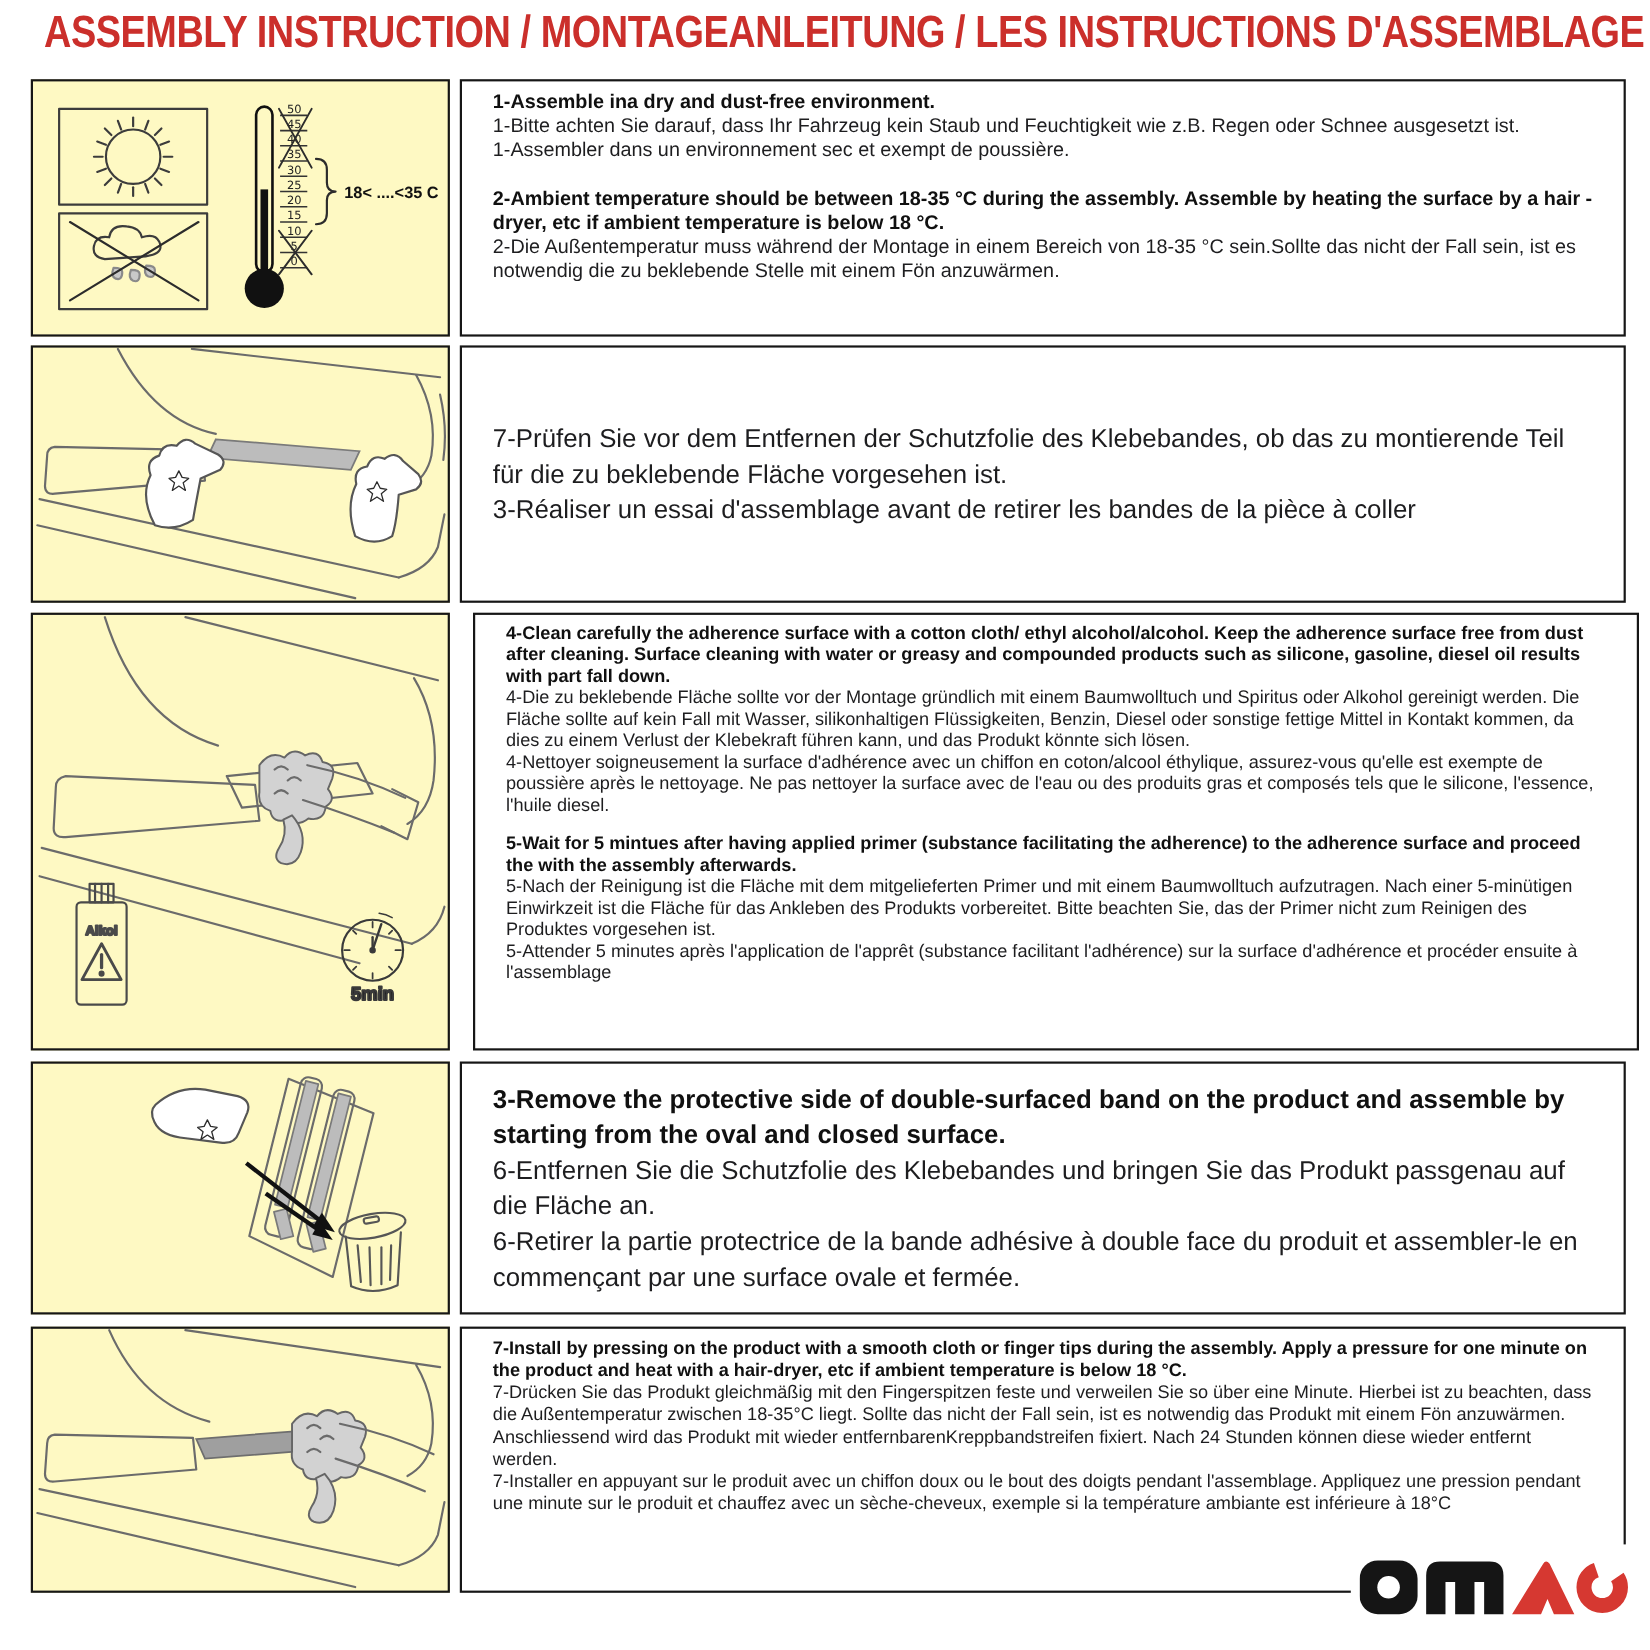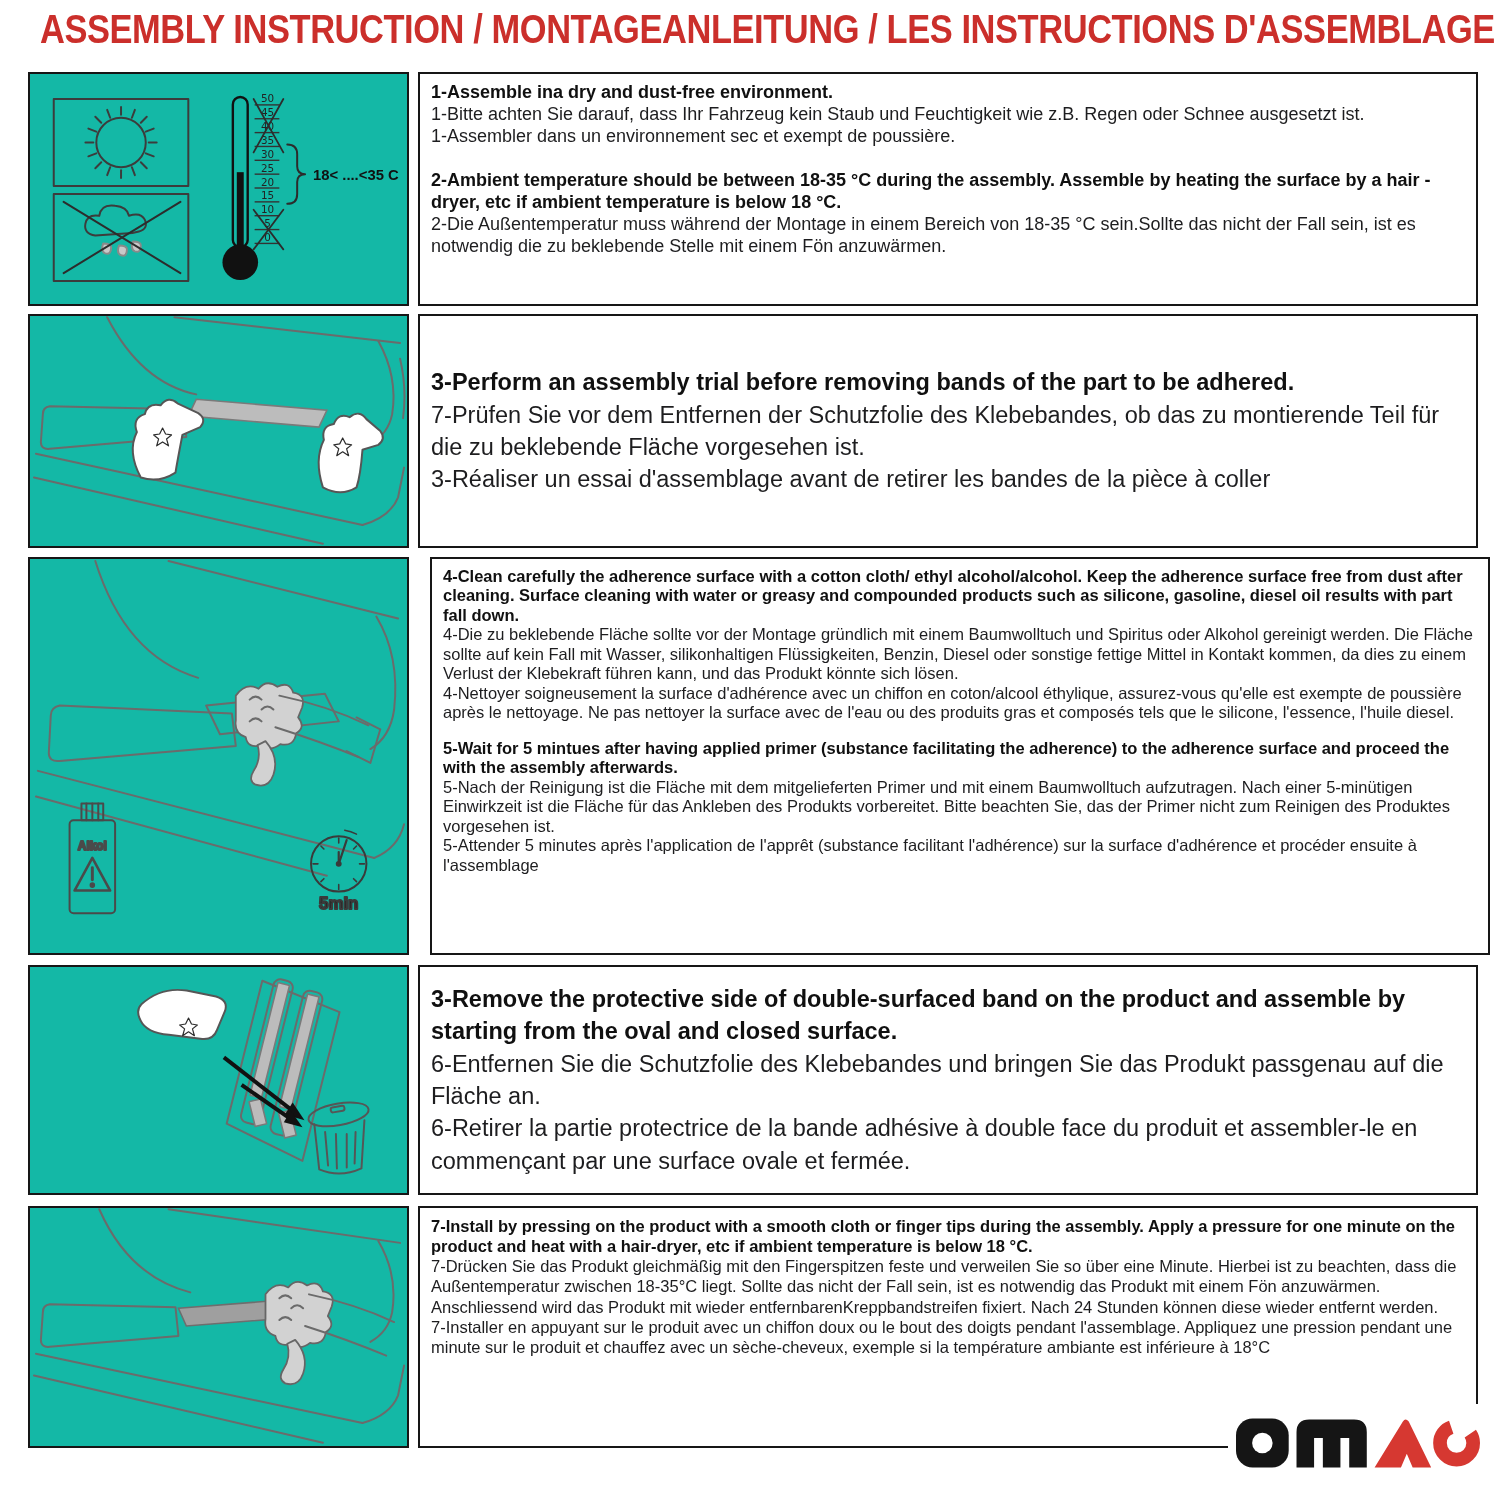--- a/index.html
+++ b/index.html
@@ -13,27 +13,27 @@
     transform:scaleX(0.84);transform-origin:left top;
   }
   .section{position:absolute;left:0;width:1500px;}
   .s1{top:72px;height:234px;}
   .s2{top:314px;height:234px;}
   .s3{top:557px;height:398px;}
   .s4{top:965px;height:230px;}
   .s5{top:1206px;height:242px;}
   .illus{
     position:absolute;left:28px;top:0;width:381px;height:100%;
-    border:2px solid #161616;background:#14b8a6;box-sizing:border-box;
+    border:2px solid #161616;background:#fef9c3;box-sizing:border-box;
   }
   .illus svg{display:block;width:100%;height:100%;}
   .textbox{
     position:absolute;left:418px;top:0;width:1060px;height:100%;
     border:2px solid #161616;background:#fff;box-sizing:border-box;
-    padding:8px 11px;
+    padding:8px 28px;
   }
   .textbox.centered{display:flex;flex-direction:column;justify-content:center;}
   .para{margin:0;}
   .para.bold{font-weight:bold;color:#101010;}
   .spacer{height:22px;}
   .fs-a{font-size:18px;line-height:1.22;}
   .fs-b{font-size:23.5px;line-height:1.38;}
   .fs-c{font-size:16.5px;line-height:1.18;margin-left:12px;}
   .fs-c .spacer{height:16px;}
   .fs-d{font-size:16.5px;line-height:1.22;}
@@ -170,21 +170,20 @@
         <path class="hand" d="M112,162 q-14,-26 -4,-46 q-5,-14 8,-18 q3,-12 16,-9 q8,-10 17,-2 l21,10 q9,6 2,14 l-18,8 q-5,26 -7,38 q-17,11 -35,5 z"></path>
         <path class="art-dark" style="stroke-width:1.2" d="M134,112 l3,6 6,1 -5,4 2,7 -6,-4 -6,4 2,-7 -5,-4 6,-1 z"></path>
       </g>
       <g>
         <path class="hand" d="M296,172 q-9,-28 1,-48 q-3,-14 10,-16 q5,-12 16,-7 q10,-8 17,2 l14,12 q6,8 -2,14 l-16,5 q-2,26 -6,38 q-16,10 -34,0 z"></path>
         <path class="art-dark" style="stroke-width:1.2" d="M316,122 l3,6 6,1 -5,4 2,7 -6,-4 -6,4 2,-7 -5,-4 6,-1 z"></path>
       </g>
     </svg>
   </div>
   <div class="textbox fs-b centered">
-      <p class="para bold">3-Perform an assembly trial before removing bands of the part to be adhered.</p>
       <p class="para">7-Prüfen Sie vor dem Entfernen der Schutzfolie des Klebebandes, ob das zu montierende Teil für die zu beklebende Fläche vorgesehen ist.</p>
       <p class="para">3-Réaliser un essai d'assemblage avant de retirer les bandes de la pièce à coller</p>
     </div>
 </div>
 
 <div class="section s3">
   <div class="illus">
     <svg viewBox="0 0 381 394">
       <g class="art">
         <path d="M66,0 Q96,96 170,118"></path>

